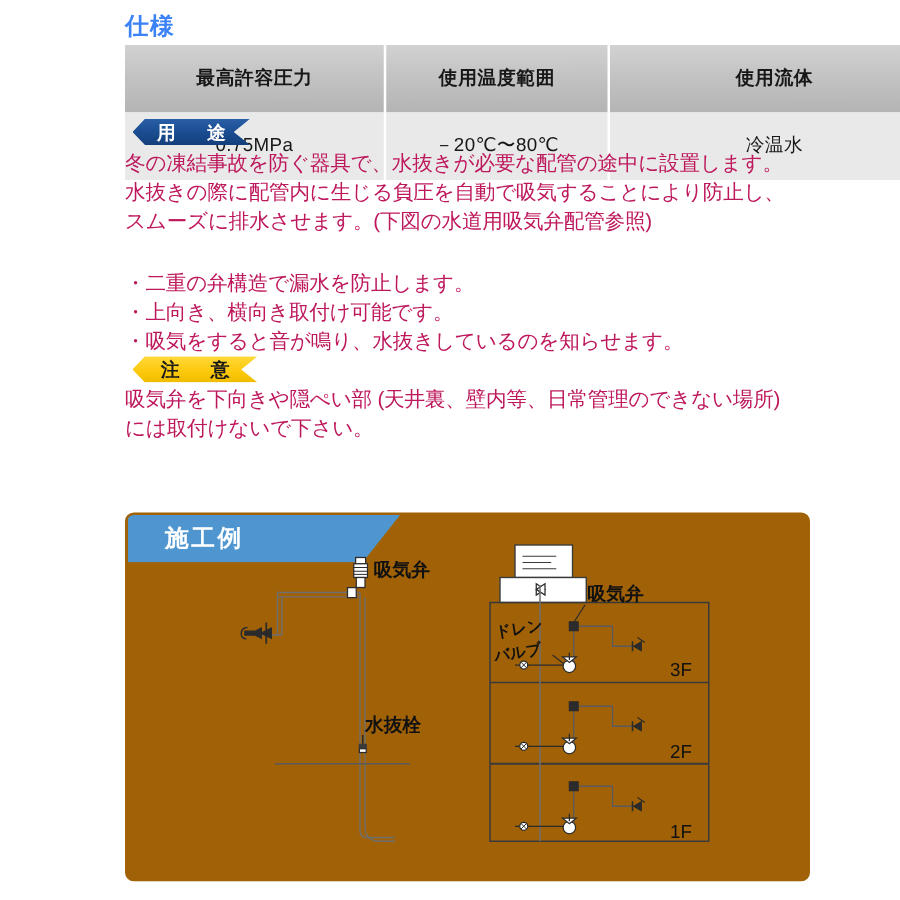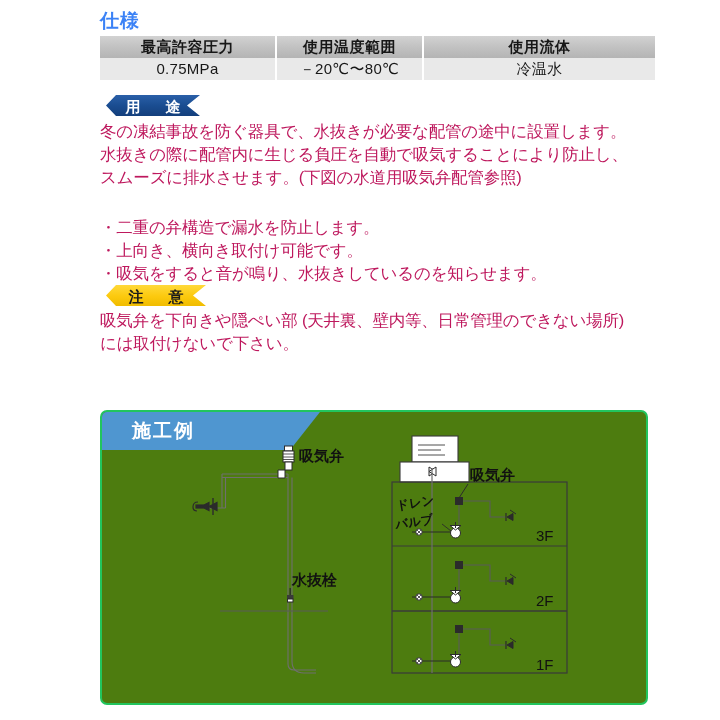--- a/index.html
+++ b/index.html
@@ -39,21 +39,21 @@
     left: 100px;
     top: 36px;
     width: 551px;
     border-collapse: collapse;
     table-layout: fixed;
   }
   .spec-table th, .spec-table td {
     text-align: center;
     font-size: 15px;
     font-weight: normal;
-    padding: 0;
+    padding: 16px;
     height: 22px;
     line-height: 22px;
     border-right: 2px solid #ffffff;
     color: #171717;
     margin-left: 15px;
   }
   .spec-table th:last-child, .spec-table td:last-child { border-right: none; }
   .spec-table thead th {
     background: linear-gradient(to bottom, #d2d2d2 0%, #c3c3c3 45%, #b4b4b4 100%);
     font-weight: bold;
@@ -115,23 +115,23 @@
   .para-feat  { top: 216px; width: 560px; }
   .para-note  { top: 309px; width: 560px; }
 
   
   .diagram-card {
     position: absolute;
     left: 100px;
     top: 410px;
     width: 548px;
     height: 295px;
-    border: 2px solid #22c55e;
+    border: 2px solid #a16207;
     border-radius: 7px;
-    background: #4d7c0f;
+    background: #a16207;
     box-sizing: border-box;
     overflow: hidden;
   }
   .diagram-banner {
     position: absolute;
     left: 0;
     top: 0;
     width: 218px;
     height: 38px;
     background: #4f96d0;

